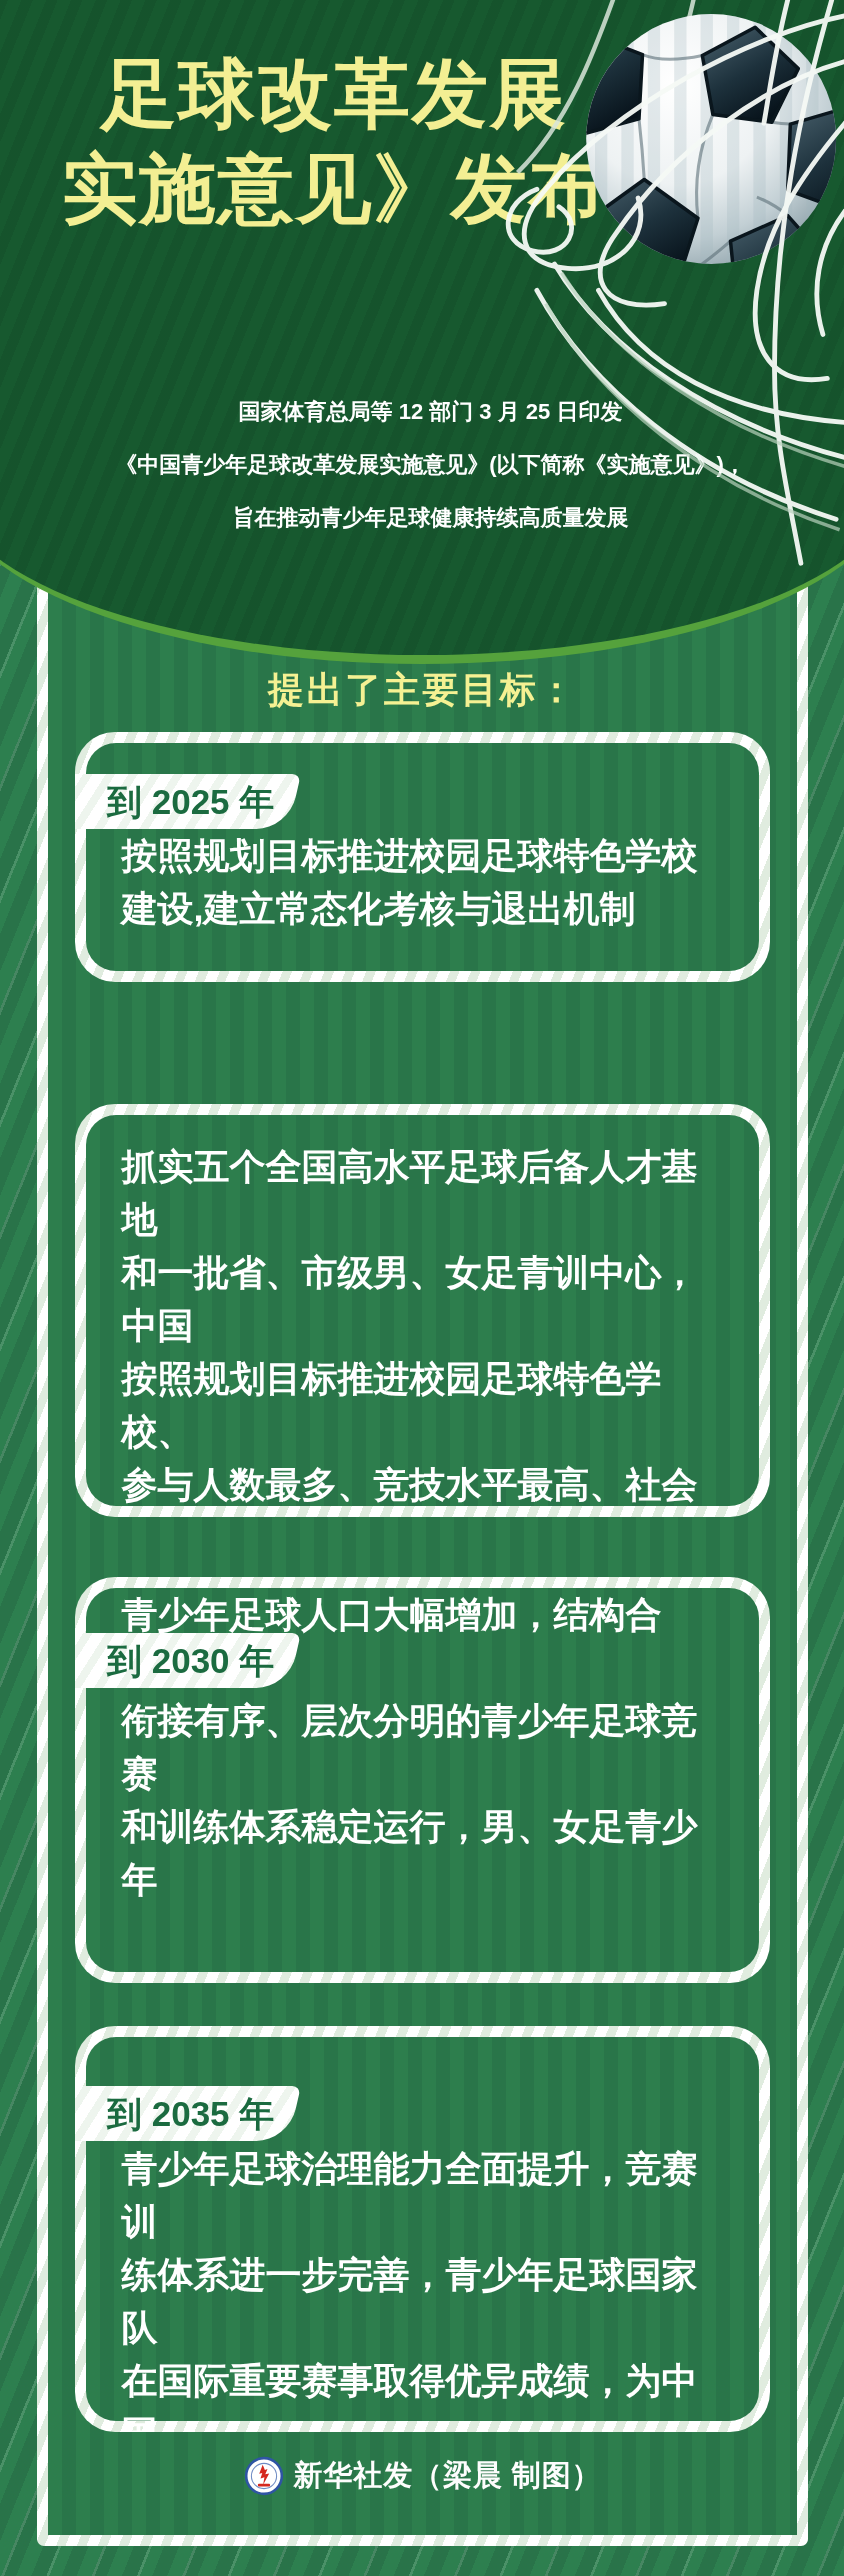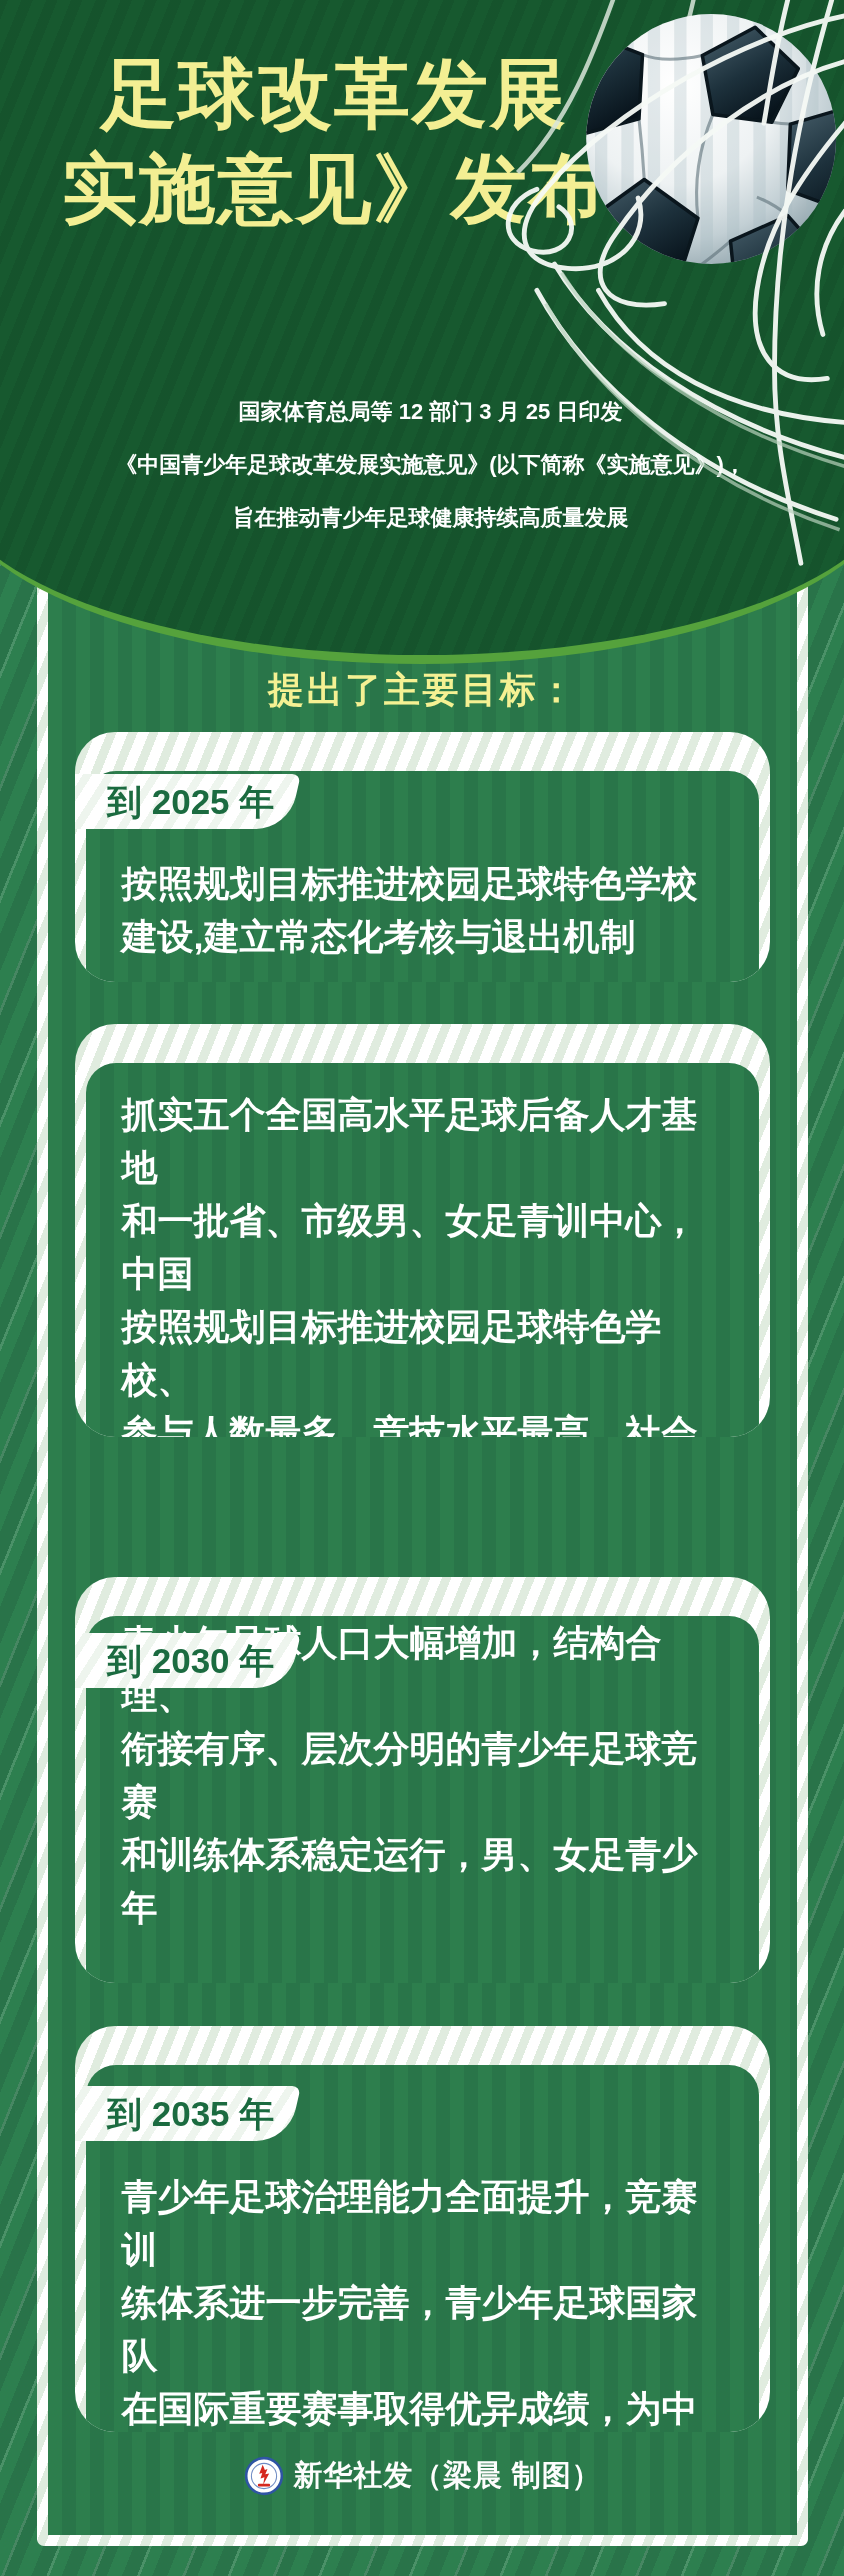--- a/index.html
+++ b/index.html
@@ -46,24 +46,23 @@
   }
   
   .card{
     position:absolute;left:75px;width:695px;box-sizing:border-box;
     padding:11.4px;border-radius:40px;overflow:hidden;z-index:4;
     background:repeating-linear-gradient(112deg,#ffffff 0 10.6px,#e0ecdf 10.6px 19.4px);
   }
   .card-inner{
     width:100%;height:100%;box-sizing:border-box;border-radius:30px;
     background:repeating-linear-gradient(90deg,#2d7e4d 0 14px,#297549 14px 28px);
-    margin-top:28px;
   }
   .c1{top:732px;height:250px;}
-  .c2{top:1024px;height:413px;}
+  .c2{top:1104px;height:413px;}
   .c3{top:1577px;height:406px;}
   .c4{top:2026px;height:406px;}
   .card-label{
     position:absolute;left:-5.3px;width:231px;height:55px;
     background:repeating-linear-gradient(112deg,#ffffff 0 12.3px,#eef5ee 12.3px 21px);
     border-radius:0 8.8px 32px 0;
     transform:skewX(-13deg);transform-origin:0 0;
   }
   .c1 .card-label{top:42px;}
   .c3 .card-label{top:56px;}

